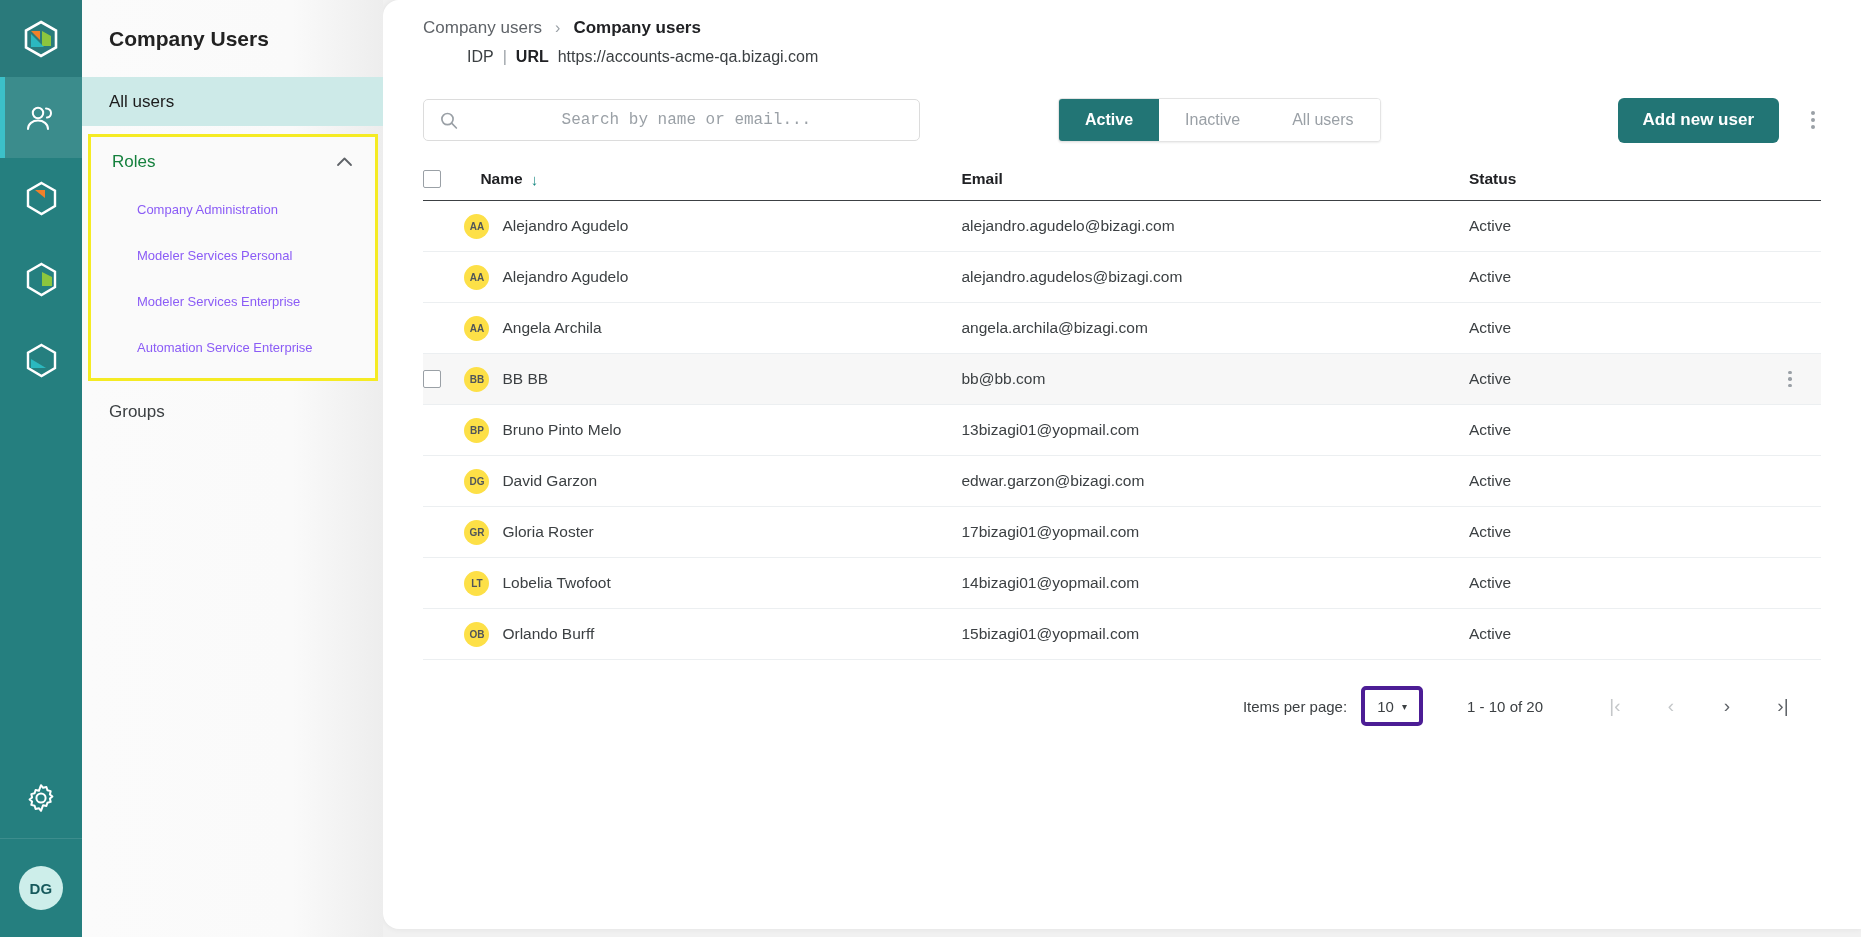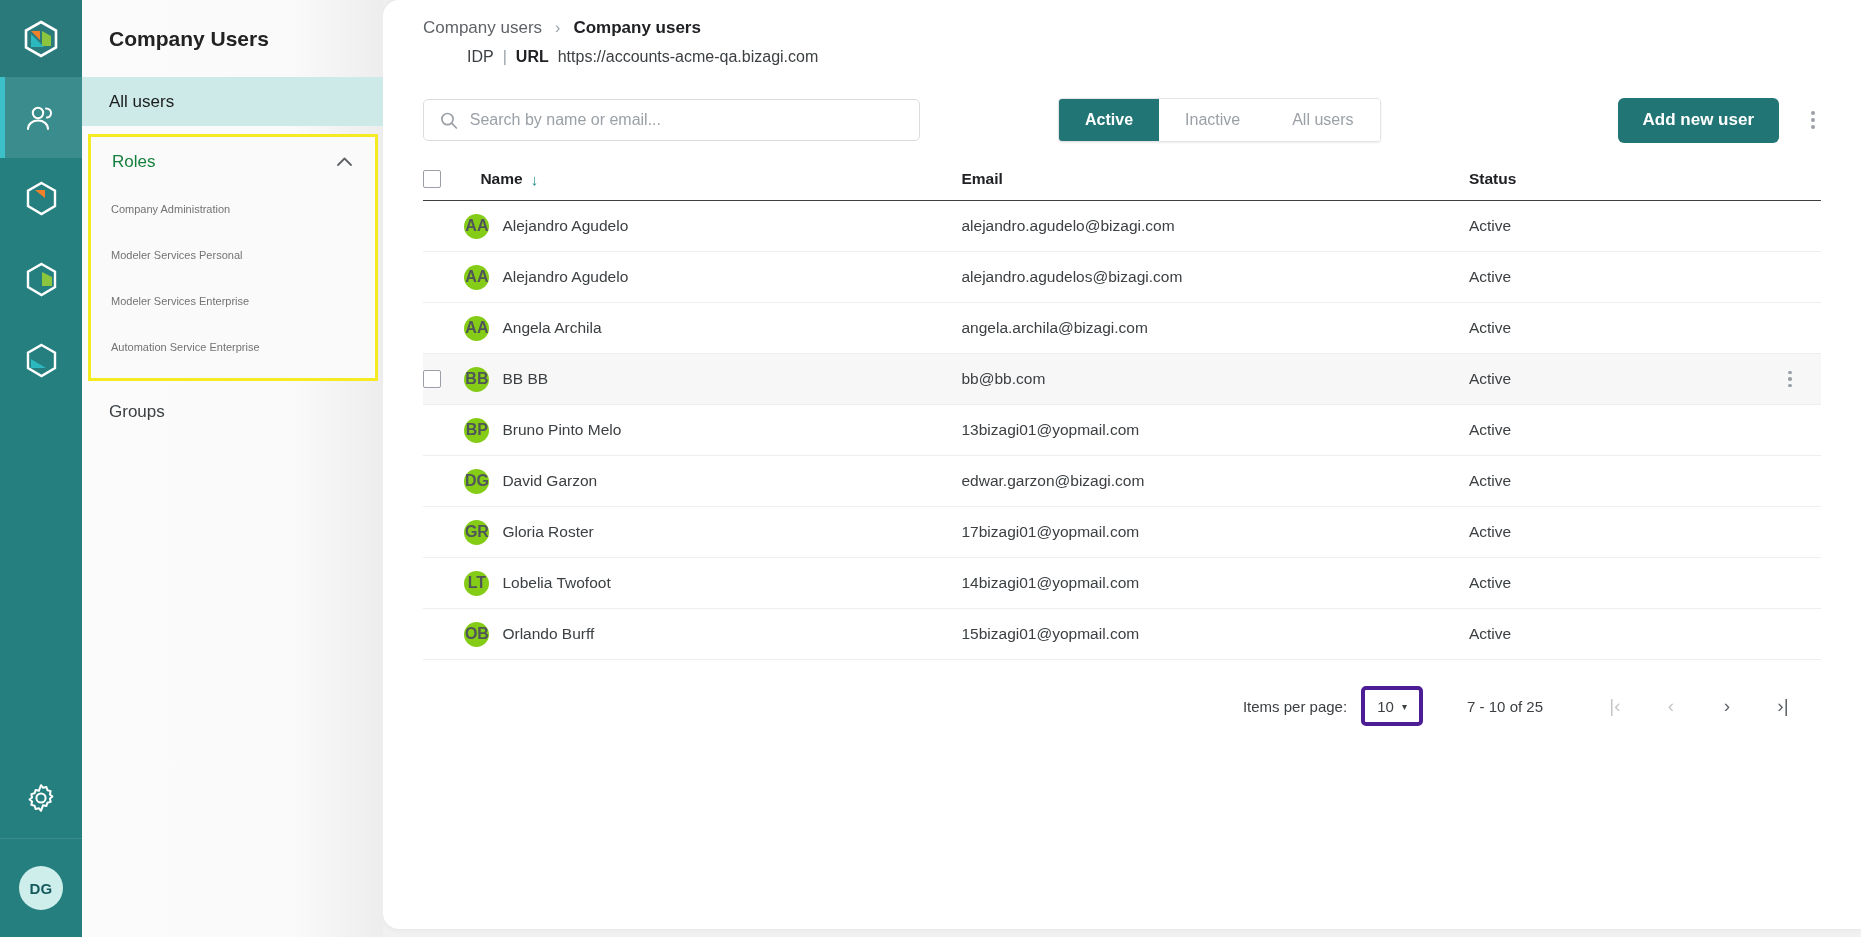--- a/index.html
+++ b/index.html
@@ -73,21 +73,21 @@
     border: 3px solid #f5eb23;
     background: #fafafa;
   }
   .roles-head {
     height: 49px; display: flex; align-items: center; justify-content: space-between;
     padding: 0 22px 0 21px; font-size: 17px; color: #15803d; cursor: pointer;
   }
   .roles-list { padding-bottom: 8px; }
   .role-item {
     height: 46px; display: flex; align-items: center;
-    padding-left: 20px; font-size: 11px; color: #737373; cursor: pointer;
+    padding-left: 46px; font-size: 13px; color: #8b5cf6; cursor: pointer;
   }
   .panel-groups { margin-top: 6px; }
 
   
   .main {
     flex: 1; height: 937px; position: relative;
     padding: 0; background: #f1f1f1;
   }
   .main-card {
     position: absolute; left: 0; top: 0; right: 0; bottom: 8px;
@@ -116,21 +116,21 @@
   .toolbar {
     margin-top: 32px; display: flex; align-items: center; height: 44px;
   }
   .search-box {
     width: 497px; height: 42px; border: 1px solid #dcdcdc; border-radius: 5px;
     display: flex; align-items: center; gap: 12px; padding: 0 16px;
     background: #fff;
   }
   .search-box input {
     border: none; outline: none; font-size: 16px; color: #5f6368;
-    font-family: Liberation Sans, sans-serif; width: 100%; background: transparent;
+    font-family: Liberation Mono, monospace; width: 100%; background: transparent; text-align: center;
   }
   .search-box input::placeholder { color: #9aa0a6; }
   .seg {
     margin-left: 138px;
     display: flex; height: 44px; border-radius: 4px; overflow: hidden;
     border: 1px solid #e4e4e4; background: #fff;
     box-shadow: 0 1px 2px rgba(0,0,0,.08);
   }
   .seg-btn {
     display: flex; align-items: center; justify-content: center;
@@ -160,22 +160,22 @@
   th.c-act   { width: 60px; }
   .th-name { display: flex; align-items: center; gap: 8px; margin-left: 16px; }
   .sort-arrow { color: #1a8a84; font-size: 15px; line-height: 1; }
   table.users td {
     font-size: 15.5px; color: #3c4043; height: 51px;
     border-bottom: 1px solid #eceff1; vertical-align: middle;
   }
   tr.row.hover td { background: #f7f7f7; }
   .cell-name { display: flex; align-items: center; gap: 13px; }
   .av {
-    width: 25px; height: 25px; border-radius: 50%; background: #84cc16;
-    color: #50555a; font-size: 16px; font-weight: 700;
+    width: 25px; height: 25px; border-radius: 50%; background: #fde047;
+    color: #50555a; font-size: 10px; font-weight: 700;
     display: flex; align-items: center; justify-content: center; flex: 0 0 25px;
   }
   .cbox {
     width: 18px; height: 18px; border: 1.5px solid #9aa0a6; border-radius: 2px;
     background: #fff; cursor: pointer;
   }
   .cbox.hidden { visibility: hidden; }
   .row-kebab { display: flex; flex-direction: column; gap: 3px; align-items: center; cursor: pointer; }
   .row-kebab i { width: 3.5px; height: 3.5px; border-radius: 50%; background: #9aa0a6; display: block; }
   .row-kebab.hide { visibility: hidden; }
@@ -557,21 +557,21 @@
 
         </tbody>
       </table>
 
       <div class="pager">
         <span class="pg-label">Items per page:</span>
         <div class="pg-select">
           <span>10</span>
           <span class="pg-caret">▾</span>
         </div>
-        <span class="pg-range">7 - 10 of 25</span>
+        <span class="pg-range">1 - 10 of 20</span>
         <button class="pg-btn disabled">|‹</button>
         <button class="pg-btn disabled">‹</button>
         <button class="pg-btn enabled">›</button>
         <button class="pg-btn enabled">›|</button>
       </div>
 
     </div>
   </div>
 </div>
 

